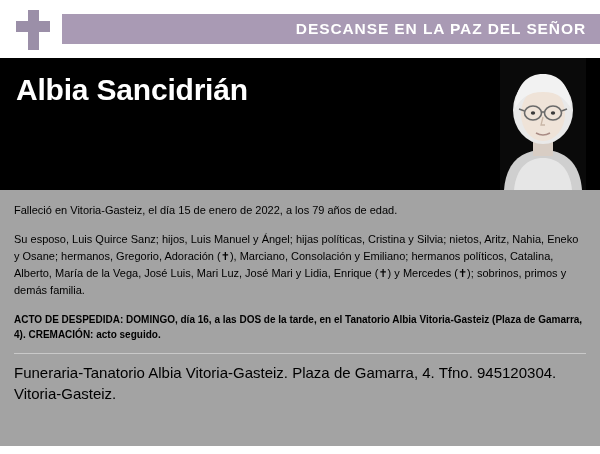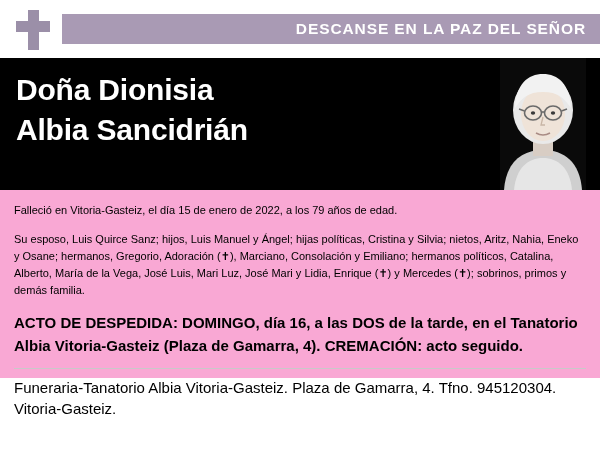--- a/index.html
+++ b/index.html
@@ -11,23 +11,23 @@
     height: 454px;
     background: #ffffff;
     font-family: "Liberation Sans", sans-serif;
     color: #000000;
     overflow: hidden;
   }
 
   .obituary {
     position: relative;
     width: 600px;
-    height: 378px;
-    box-sizing: border-box;
-    background: #f9a8d4;
+    height: 446px;
+    box-sizing: border-box;
+    background: #a3a3a3;
   }
 
   
   .header-band {
     position: relative;
     height: 58px;
     background: #ffffff;
     display: flex;
     align-items: center;
   }
@@ -121,21 +121,21 @@
     color: #000000;
   }
   .para.death {
     margin-bottom: 12px;
   }
   .para.family {
     margin-bottom: 13px;
   }
   .para.act, .para.funeral {
     font-weight: bold;
-    font-size: 15px;
+    font-size: 10px;
     line-height: 1.5;
   }
   .para.funeral {
     margin-bottom: 10px;
   }
 
   .footer {
     font-size: 15px;
     line-height: 1.4;
     color: #000000;
@@ -158,21 +158,20 @@
         <div class="bar-v"></div>
         <div class="bar-h"></div>
       </div>
     </div>
     <div class="header-rule">
       <span class="header-text">DESCANSE EN LA PAZ DEL SEÑOR</span>
     </div>
   </div>
 
   <div class="name-block">
-    <div class="name-line">Doña Dionisia</div>
     <div class="name-line">Albia Sancidrián</div>
 
     <div class="portrait">
       <svg width="86" height="132" viewBox="0 0 86 132" xmlns="http://www.w3.org/2000/svg" aria-hidden="true">
         <rect x="0" y="0" width="86" height="132" fill="#0a0a0a"></rect>
 
         <path d="M4 132 C6 104 22 92 43 92 C64 92 80 104 82 132 Z" fill="#cfcfcf"></path>
         <path d="M14 132 C16 110 28 100 43 100 C58 100 70 110 72 132 Z" fill="#e6e6e6"></path>
 
         <path d="M33 82 L53 82 L53 98 L33 98 Z" fill="#d8cdc4"></path>

